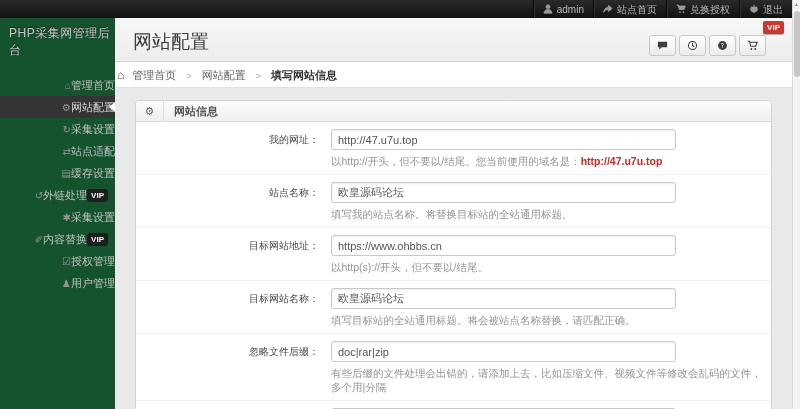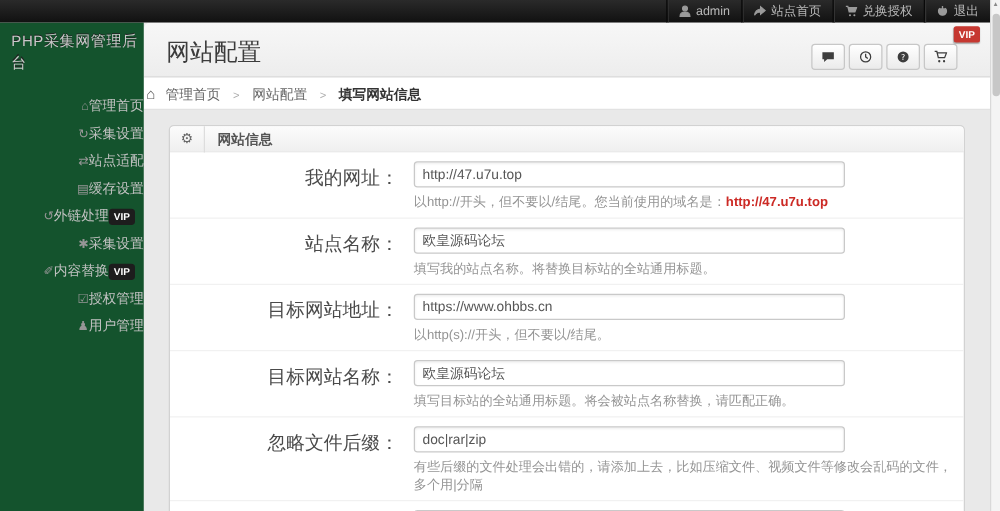--- a/index.html
+++ b/index.html
@@ -64,21 +64,21 @@
   .panel { background:#fff; border:1px solid #d2d2d2; border-radius:4px 4px 0 0; }
   .panel-header { height:21px; background:linear-gradient(#fcfcfc,#efefef);
                   border-bottom:1px solid #ddd; border-radius:4px 4px 0 0;
                   display:flex; align-items:center; }
   .ph-icon { width:28px; text-align:center; color:#666; font-size:11px;
              border-right:1px solid #ddd; line-height:21px; }
   .ph-title { padding-left:10px; font-size:11px; font-weight:bold; color:#555; }
 
   .form-row { border-bottom:1px solid #f1f1f1; padding:7px 0 5px 0; display:flex; }
   .form-row:first-of-type { padding-top:9px; }
-  .row-label { width:195px; text-align:right; padding:4px 12px 0 0; color:#4a4a4a; font-size:15px; }
+  .row-label { width:195px; text-align:right; padding:4px 12px 0 0; color:#4a4a4a; font-size:10px; }
   .row-ctl { flex:1; }
   .txt { width:345px; height:21px; border:1px solid #c9c9c9; border-radius:3px; padding:0 6px;
          font-size:11px; color:#555; font-family:"Liberation Sans","DejaVu Sans",sans-serif;
          box-shadow:inset 0 1px 2px rgba(0,0,0,.08); outline:none; }
   .help { margin-top:5px; color:#949494; font-size:10.5px; }
   .help-link { color:#cc2a25; font-weight:bold; }
 </style>
 </head>
 <body>
 
@@ -119,20 +119,23 @@
   <span class="scroll-up">▲</span>
   <div class="scroll-thumb"></div>
 </div>
 
 <div class="sidebar">
   <div class="logo">PHP采集网管理后台</div>
   <div class="menu">
     <div class="menu-item">
       <span class="mi-icon">⌂</span><span>管理首页</span>
     </div>
+    <div class="menu-item active">
+      <span class="mi-icon">⚙</span><span>网站配置</span>
+    </div>
     <div class="menu-item">
       <span class="mi-icon">↻</span><span>采集设置</span>
     </div>
     <div class="menu-item">
       <span class="mi-icon">⇄</span><span>站点适配</span>
     </div>
     <div class="menu-item">
       <span class="mi-icon">▤</span><span>缓存设置</span>
     </div>
     <div class="menu-item">

